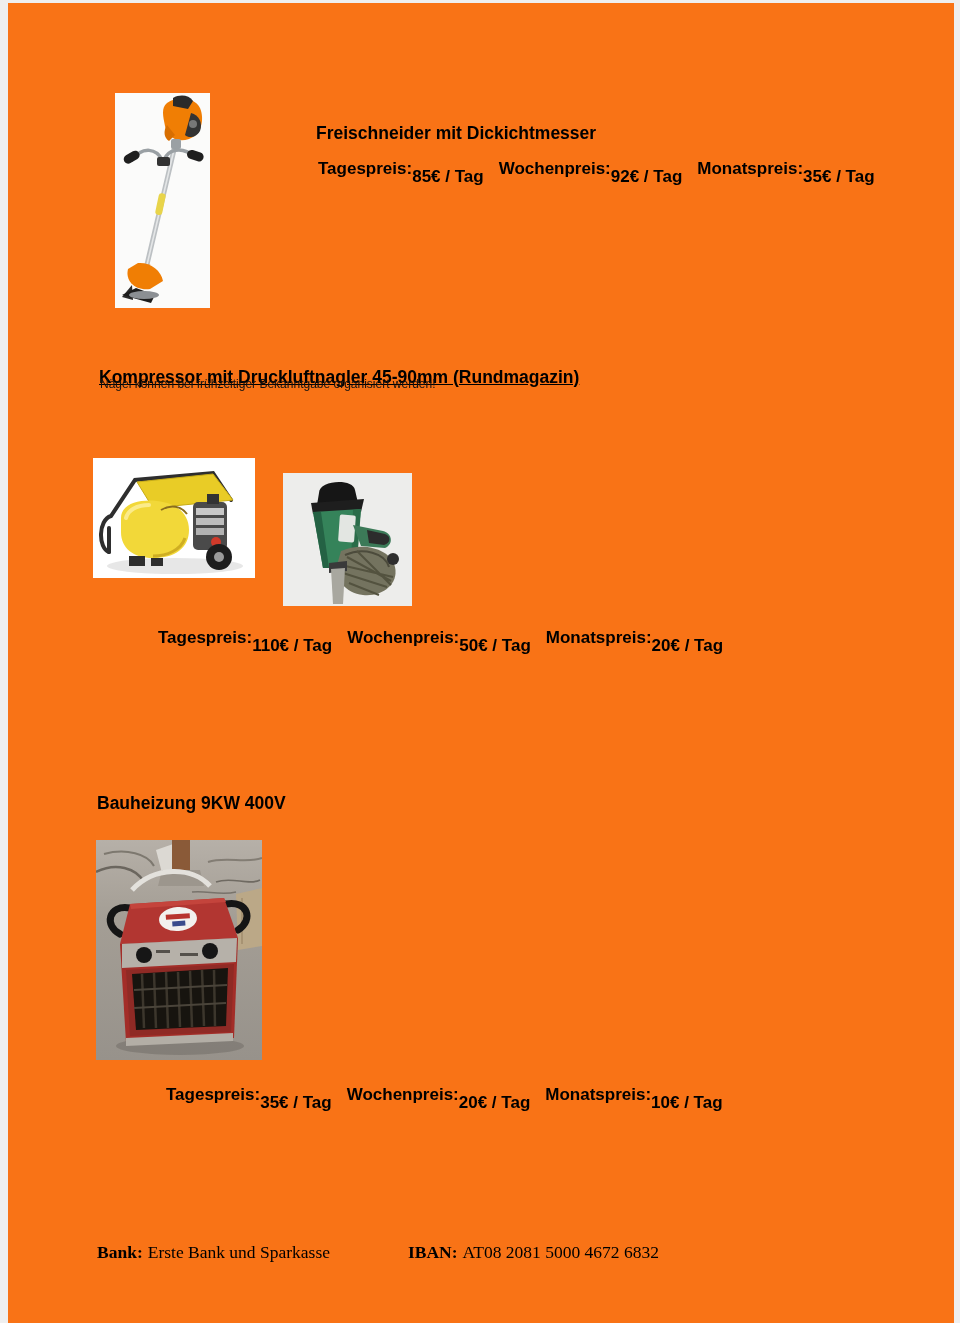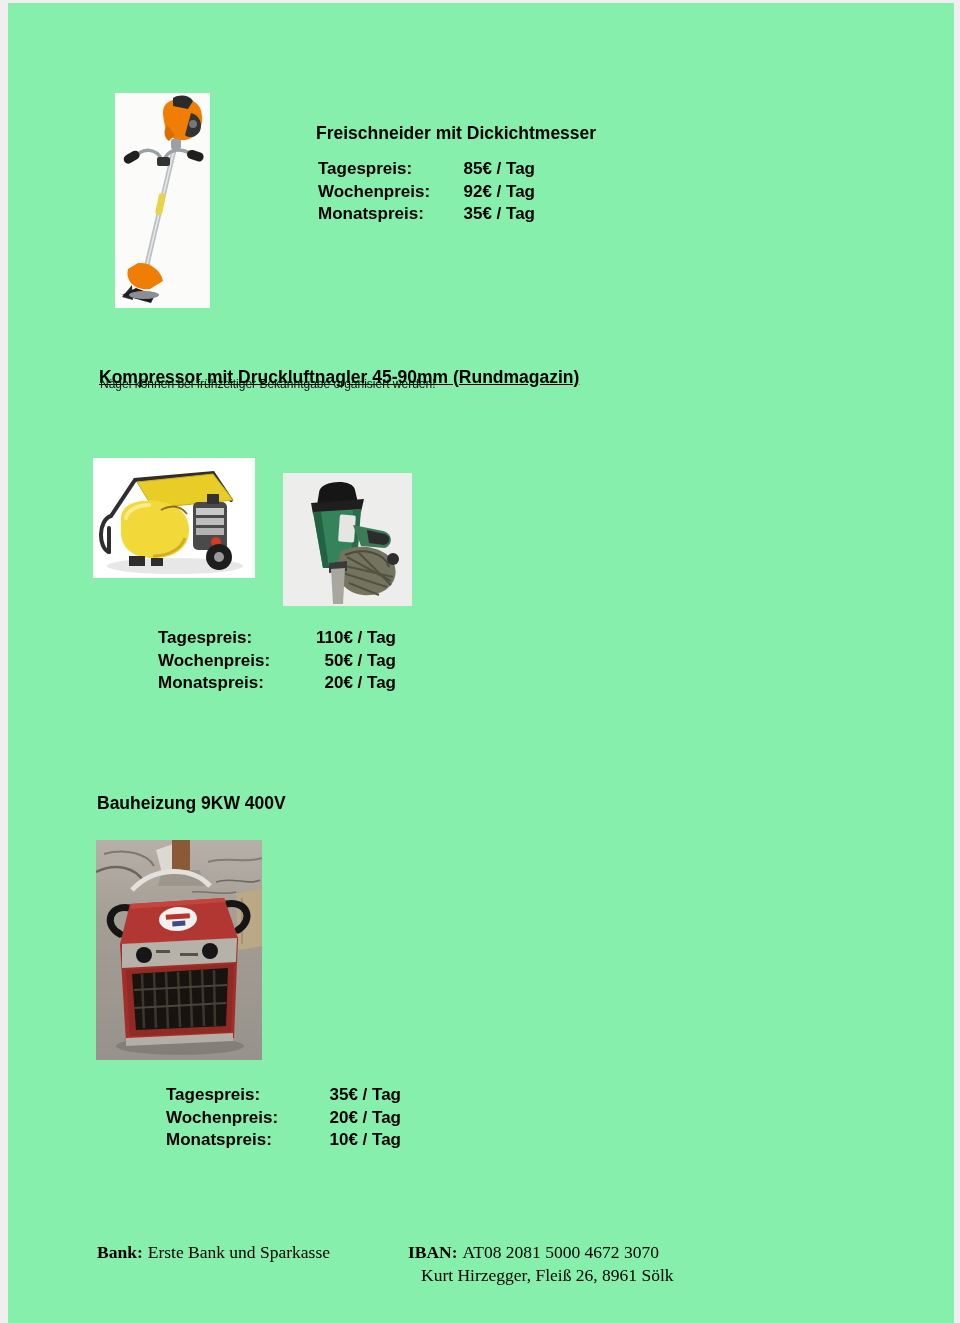--- a/index.html
+++ b/index.html
@@ -6,35 +6,35 @@
   body{
     width:960px;height:1323px;
     background:#efefef;
     font-family:"Liberation Sans","DejaVu Sans",sans-serif;
     color:#000;
     position:relative;
     overflow:hidden;
   }
   .paper{
     position:absolute;left:8px;top:3px;right:6px;bottom:0;
-    background:#86efac;
+    background:#f97316;
   }
   .abs{position:absolute;}
   .section-title{
     font-weight:bold;font-size:17.5px;line-height:22px;white-space:nowrap;
   }
   .section-subtitle{
     font-size:12px;line-height:19px;color:#111;white-space:nowrap;
   }
-  .prices{display:flex;flex-direction:column;}
+  .prices{display:flex;gap:15px;}
   .price-row{
     display:flex;justify-content:space-between;
     font-weight:bold;font-size:17px;line-height:22.5px;white-space:nowrap;
   }
-  .price-row .val{text-align:right;}
+  .price-row .val{text-align:right;margin-top:8px;}
   .photo{overflow:hidden;}
   .photo svg{display:block;width:100%;height:100%;}
   .footer-line{
     font-family:"Liberation Serif","DejaVu Serif",serif;
     font-size:17.5px;line-height:22.5px;white-space:nowrap;
   }
   .footer-line .b{font-weight:bold;margin-right:5px;margin-top:24px;}
   .indent{margin-left:13px;}
 </style>
 </head>
@@ -219,19 +219,18 @@
   </section>
 
   <div>
     <div class="abs" style="left:89px;top:1238px;">
       <div class="footer-line">
         <span class="b">Bank:</span><span>Erste Bank und Sparkasse</span>
       </div>
     </div>
     <div class="abs" style="left:400px;top:1238px;">
       <div class="footer-line">
-        <span class="b">IBAN:</span><span>AT08 2081 5000 4672 3070</span>
-      </div>
-      <div class="footer-line indent">Kurt Hirzegger, Fleiß 26, 8961 Sölk</div>
+        <span class="b">IBAN:</span><span>AT08 2081 5000 4672 6832</span>
+      </div>
     </div>
   </div>
 
 </div>
 
 </body></html>

